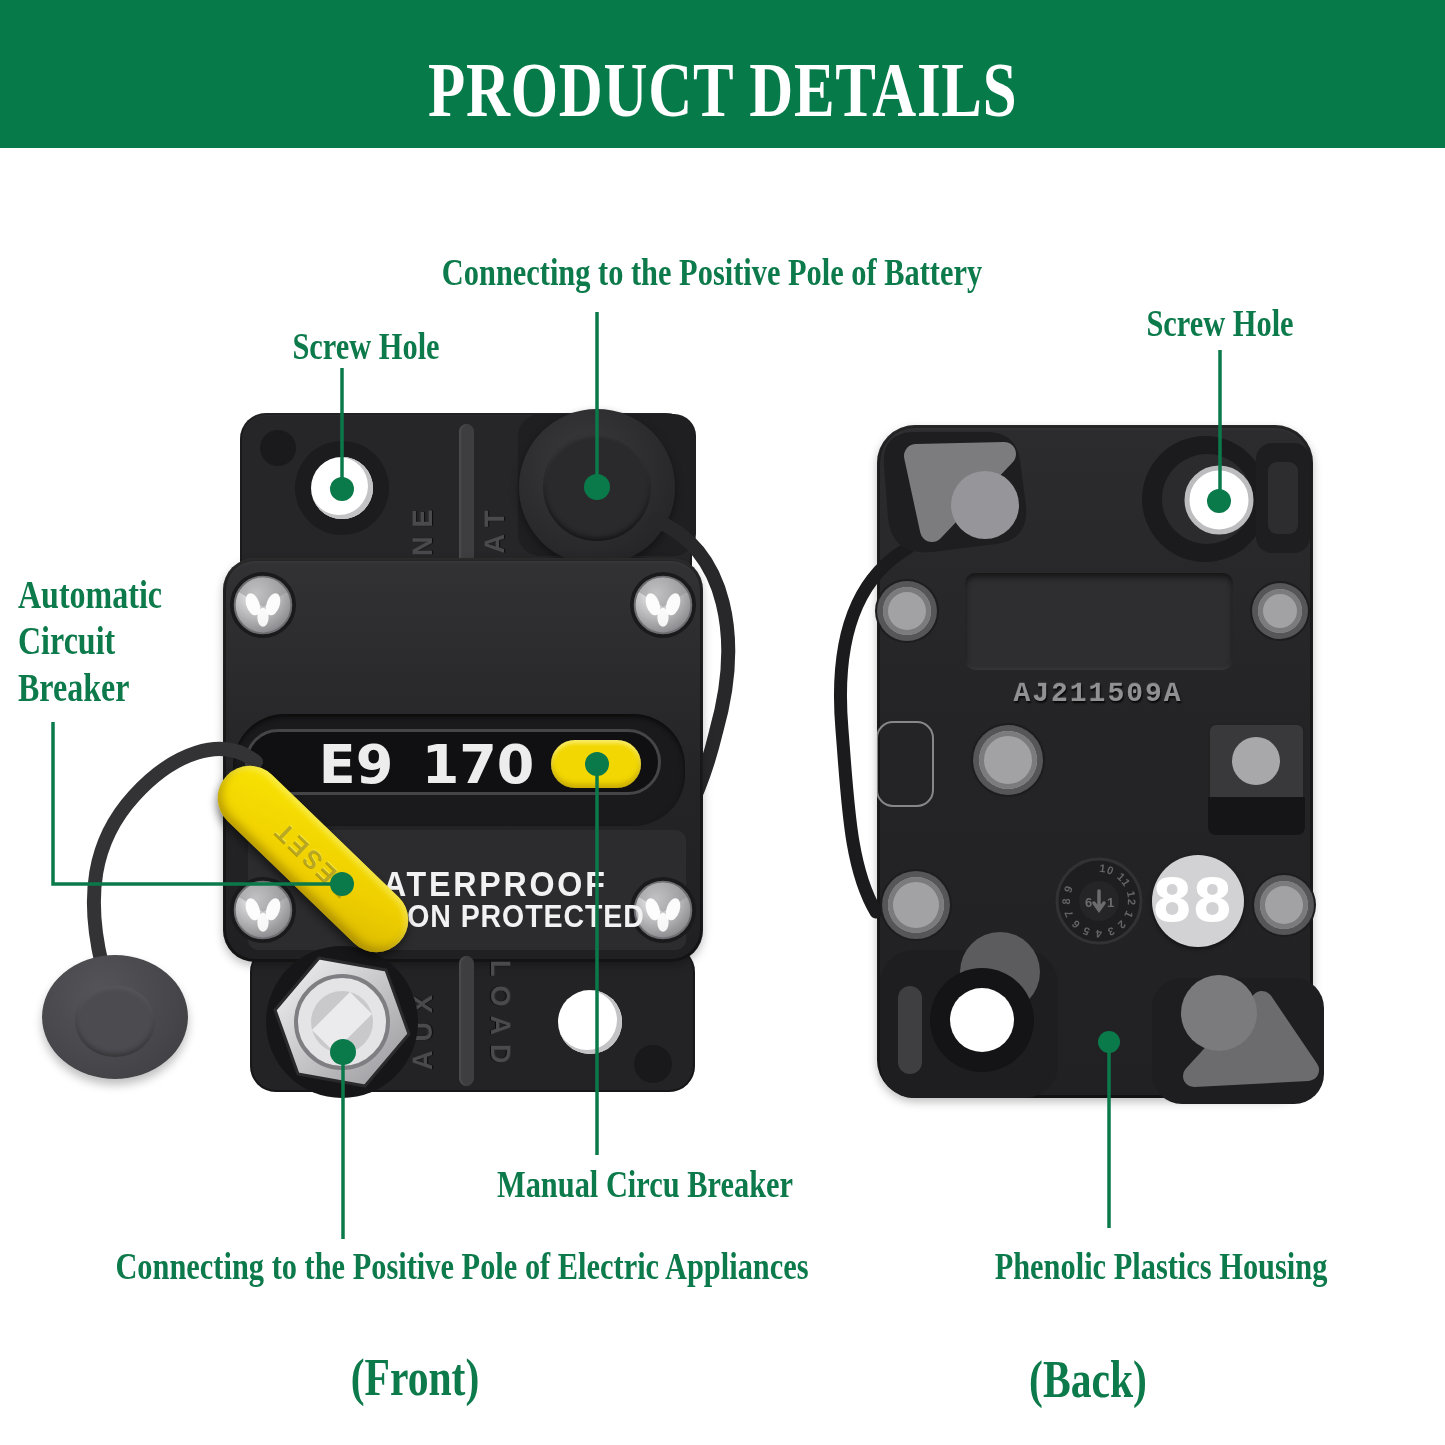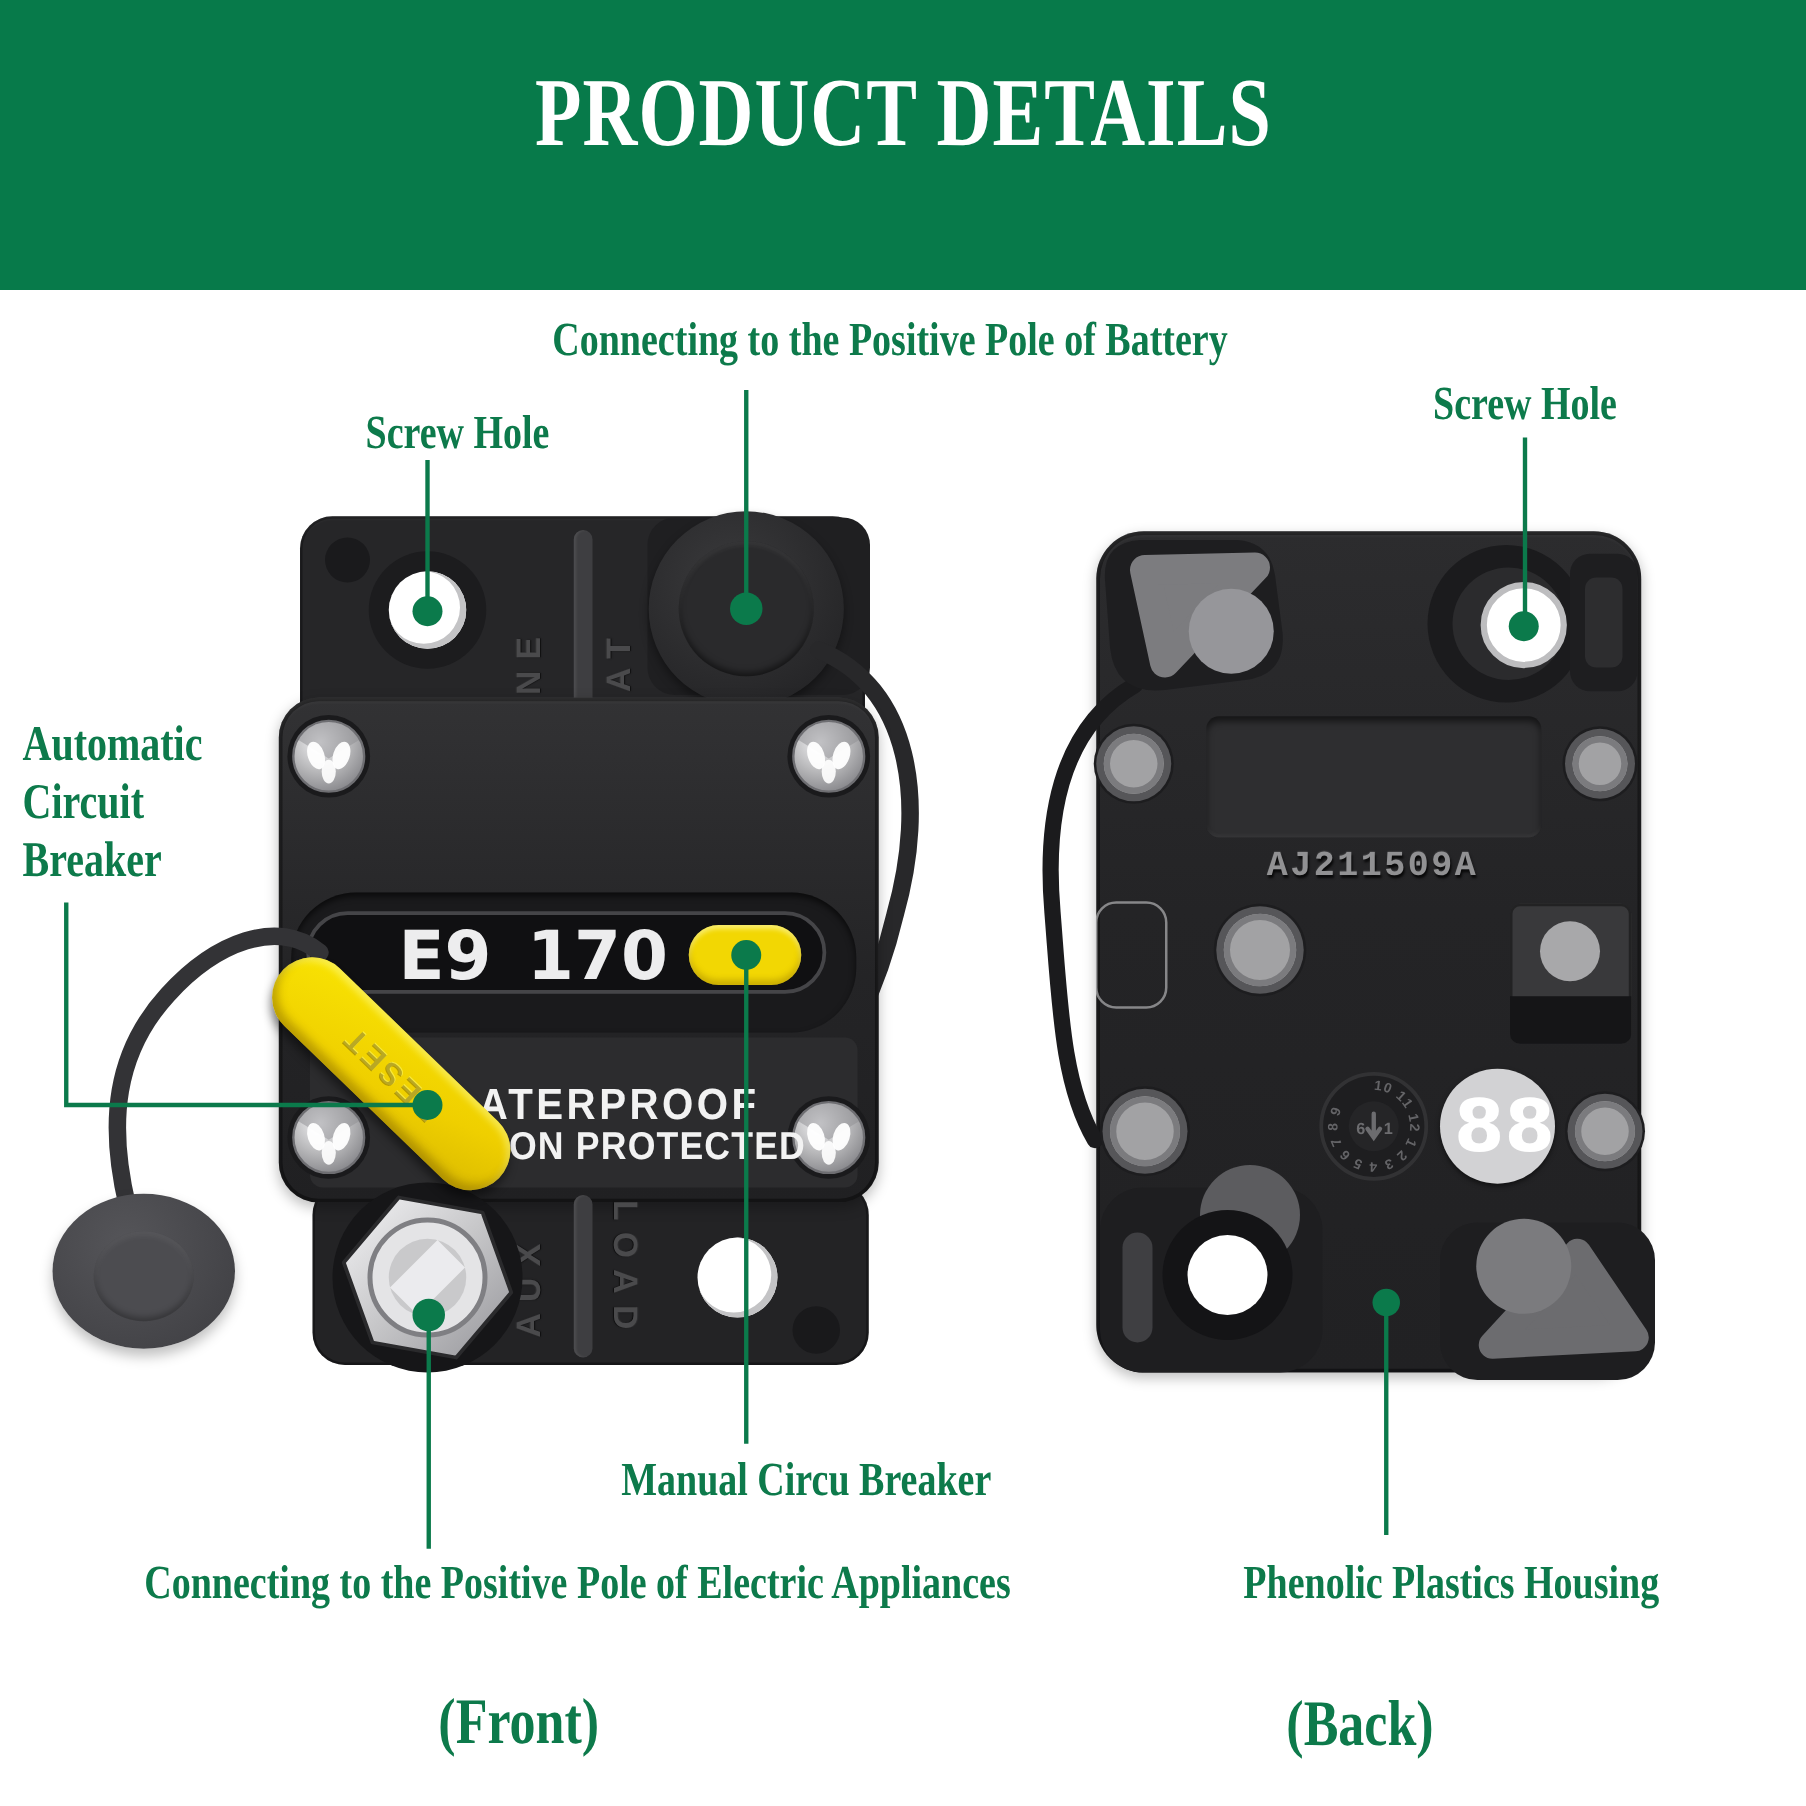--- a/index.html
+++ b/index.html
@@ -1,19 +1,19 @@
 <!DOCTYPE html>
 <html><head>
 <meta charset="utf-8">
 <style>
   html,body{margin:0;padding:0;background:#fff;}
   .page{position:relative;width:1445px;height:1445px;background:#ffffff;overflow:hidden;
         font-family:"Liberation Sans",sans-serif;}
   
-  .banner{position:absolute;left:0;top:0;width:1445px;height:232px;background:#077a4a;
+  .banner{position:absolute;left:0;top:0;width:1445px;height:148px;background:#077a4a;
           text-align:center;line-height:180px;}
   .banner-title{display:inline-block;transform:scaleX(0.78);color:#ffffff;
           font-family:"Liberation Serif",serif;font-weight:700;font-size:78px;letter-spacing:1px;}
   
   .lbl{position:absolute;color:#0d7a4b;font-family:"Liberation Serif",serif;font-weight:700;
        font-size:38px;white-space:nowrap;z-index:60;}
   .lbl.center{transform:translateX(-50%) scaleX(0.8);}
   .lbl.left{transform:scaleX(0.8);transform-origin:left top;}
   .caption{font-size:52px;}
   .auto-block div{line-height:1.16;}
@@ -45,21 +45,21 @@
   .dustcap .inner{position:absolute;left:33px;top:30px;width:80px;height:72px;border-radius:50%;
            background:#4c4c50;box-shadow:inset 0 3px 5px rgba(255,255,255,0.08), inset 0 -3px 5px rgba(0,0,0,0.3);}
   .rivet{position:absolute;border-radius:50%;background:#a2a2a4;
          box-shadow:inset 0 0 0 5px #7b7b7e, 0 0 0 6px #565659, 0 0 0 8px #1d1d1f;}
   .recess{position:absolute;left:965px;top:573px;width:268px;height:97px;border-radius:10px;background:#2e2e30;
           box-shadow:inset 0 4px 6px rgba(0,0,0,0.55), inset 0 -2px 3px rgba(255,255,255,0.05);}
   .serial{position:absolute;left:1098px;top:678px;transform:translateX(-50%);color:#919193;
           font-family:"Liberation Mono",monospace;font-weight:700;font-size:28px;letter-spacing:2px;
           text-shadow:1px 2px 2px rgba(0,0,0,0.8), 0 -1px 1px rgba(255,255,255,0.12);}
   .badge88{position:absolute;left:1152px;top:855px;width:92px;height:92px;border-radius:50%;background:#d2d2d4;
-           display:flex;align-items:center;justify-content:flex-end;color:#ffffff;
+           display:flex;align-items:center;justify-content:flex-start;color:#ffffff;
            font-family:"DejaVu Sans",sans-serif;font-weight:700;font-size:58px;
            box-shadow:0 2px 4px rgba(0,0,0,0.5);}
   .sqmount{position:absolute;left:1208px;top:723px;width:97px;height:112px;border-radius:8px;background:#39393b;
            box-shadow:inset 0 0 0 2px rgba(0,0,0,0.4);}
   .sqmount .band{position:absolute;left:0;bottom:0;width:100%;height:38px;background:#151517;border-radius:0 0 8px 8px;}
   .sqmount .knob{position:absolute;left:24px;top:14px;width:48px;height:48px;border-radius:50%;background:#a8a8aa;}
   svg{display:block;}
 </style>
 </head>
 <body>

